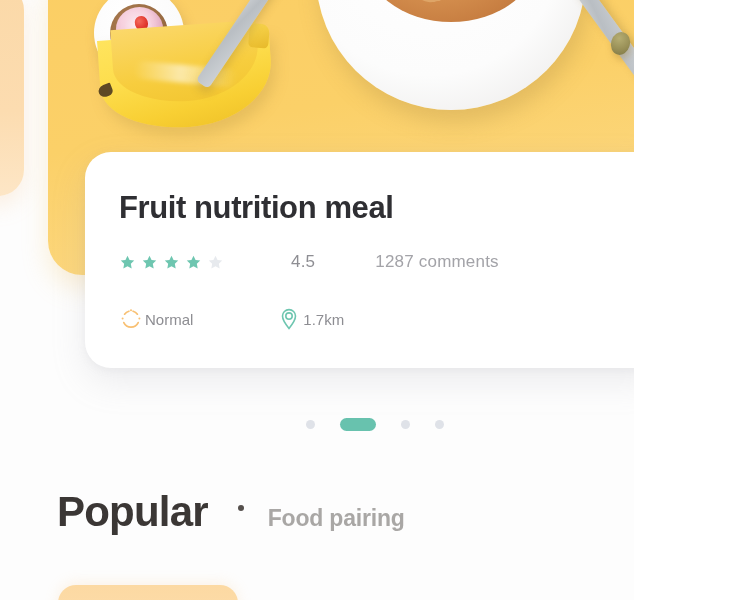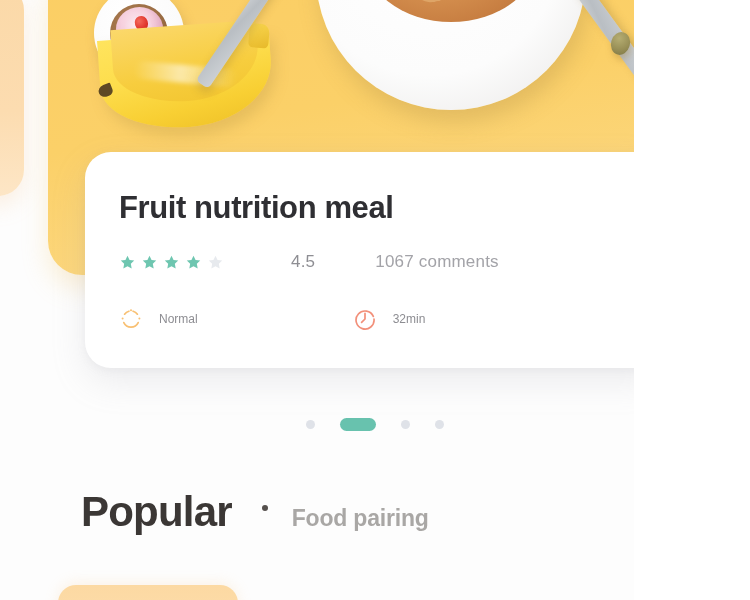--- a/index.html
+++ b/index.html
@@ -258,22 +258,22 @@
     width: 520px;
     display: flex;
     align-items: center;
   }
   .meta-item {
     display: flex;
     align-items: center;
   }
   .meta-item .m-ico { width: 24px; height: 24px; display: block; flex: none; }
   .meta-item .m-txt {
-    margin-left: 16px;
-    font-size: 12px;
+    margin-left: 2px;
+    font-size: 15px;
     color: #8d8d92;
     white-space: nowrap;
     text-align: center;
   }
   .meta-gap-1 { width: 84px; }
   .meta-gap-2 { width: 71px; }
 
   
   .dots {
     position: absolute;
@@ -298,21 +298,20 @@
     background: #68c2ae;
   }
 
   
   .section-head {
     position: absolute;
     left: 57px;
     top: 488px;
     display: flex;
     align-items: baseline;
-    margin-left: 24px;
   }
   .sec-title {
     font-size: 42px;
     font-weight: 700;
     color: #3b3735;
     letter-spacing: -0.8px;
   }
   .sec-sep {
     width: 6px; height: 6px;
     border-radius: 50%;
@@ -403,51 +402,51 @@
           <path fill="#6ec6b0" d="M12 2.3l2.9 6.1 6.6.9-4.8 4.6 1.2 6.6L12 17.4 6.1 20.5l1.2-6.6L2.5 9.3l6.6-.9z"></path>
         </svg>
         <svg class="star" viewBox="0 0 24 24">
           <path fill="#6ec6b0" d="M12 2.3l2.9 6.1 6.6.9-4.8 4.6 1.2 6.6L12 17.4 6.1 20.5l1.2-6.6L2.5 9.3l6.6-.9z"></path>
         </svg>
         <svg class="star" viewBox="0 0 24 24">
           <path fill="#e7eaee" d="M12 2.3l2.9 6.1 6.6.9-4.8 4.6 1.2 6.6L12 17.4 6.1 20.5l1.2-6.6L2.5 9.3l6.6-.9z"></path>
         </svg>
       </div>
       <div class="score">4.5</div>
-      <div class="comments">1067 comments</div>
+      <div class="comments">1287 comments</div>
     </div>
 
     <div class="meta-row">
 
       <div class="meta-item">
         <svg class="m-ico" viewBox="0 0 24 24">
           <g fill="none" stroke="#f8c073" stroke-width="1.7" stroke-linecap="round">
             <path d="M4.8 15.6a8 8 0 0 0 14.4 0"></path>
             <path d="M5.6 7.2a8 8 0 0 1 4.3-3.0"></path>
             <path d="M14.1 4.2a8 8 0 0 1 4.3 3.0"></path>
           </g>
           <circle cx="12" cy="3.3" r="1" fill="#f8c073"></circle>
           <circle cx="3.6" cy="11.4" r="1" fill="#f8c073"></circle>
           <circle cx="20.4" cy="11.4" r="1" fill="#f8c073"></circle>
         </svg>
         <span class="m-txt">Normal</span>
       </div>
 
       <div class="meta-gap-1"></div>
 
-
-      <div class="meta-gap-2"></div>
-
       <div class="meta-item">
         <svg class="m-ico" viewBox="0 0 24 24">
-          <path d="M20.3 9.4A9 9 0 1 0 21 12" fill="none" stroke="#f2907a" stroke-width="1.7" stroke-linecap="round"></path>
-          <path d="M12 6.4V12l-3.4 3.4" fill="none" stroke="#f2907a" stroke-width="1.7" stroke-linecap="round" stroke-linejoin="round"></path>
-        </svg>
-        <span class="m-txt">32min</span>
+          <path d="M12 2.6c-3.6 0-6.5 2.9-6.5 6.5 0 4.6 6.5 12.3 6.5 12.3s6.5-7.7 6.5-12.3c0-3.6-2.9-6.5-6.5-6.5z" fill="none" stroke="#6ec6b0" stroke-width="1.6"></path>
+          <circle cx="12" cy="9.1" r="3.2" fill="none" stroke="#6ec6b0" stroke-width="1.6"></circle>
+        </svg>
+        <span class="m-txt">1.7km</span>
       </div>
+
+      <div class="meta-gap-2"></div>
+
 
     </div>
   </div>
 
   <div class="dots">
     <span class="dot"></span>
     <span class="dot active"></span>
     <span class="dot"></span>
     <span class="dot"></span>
   </div>

